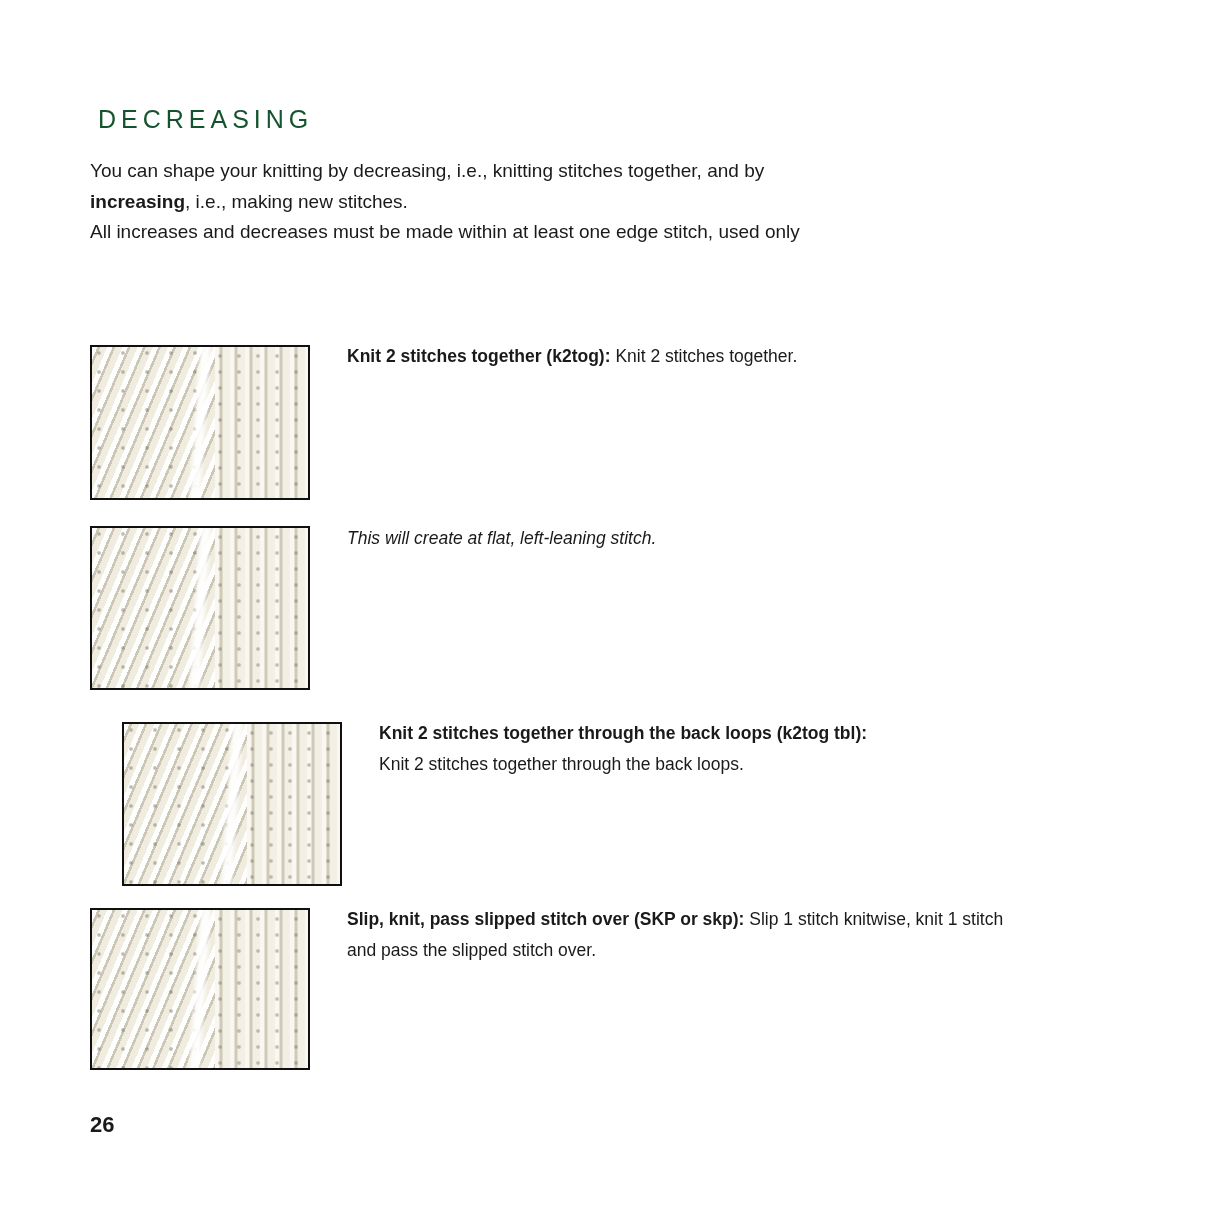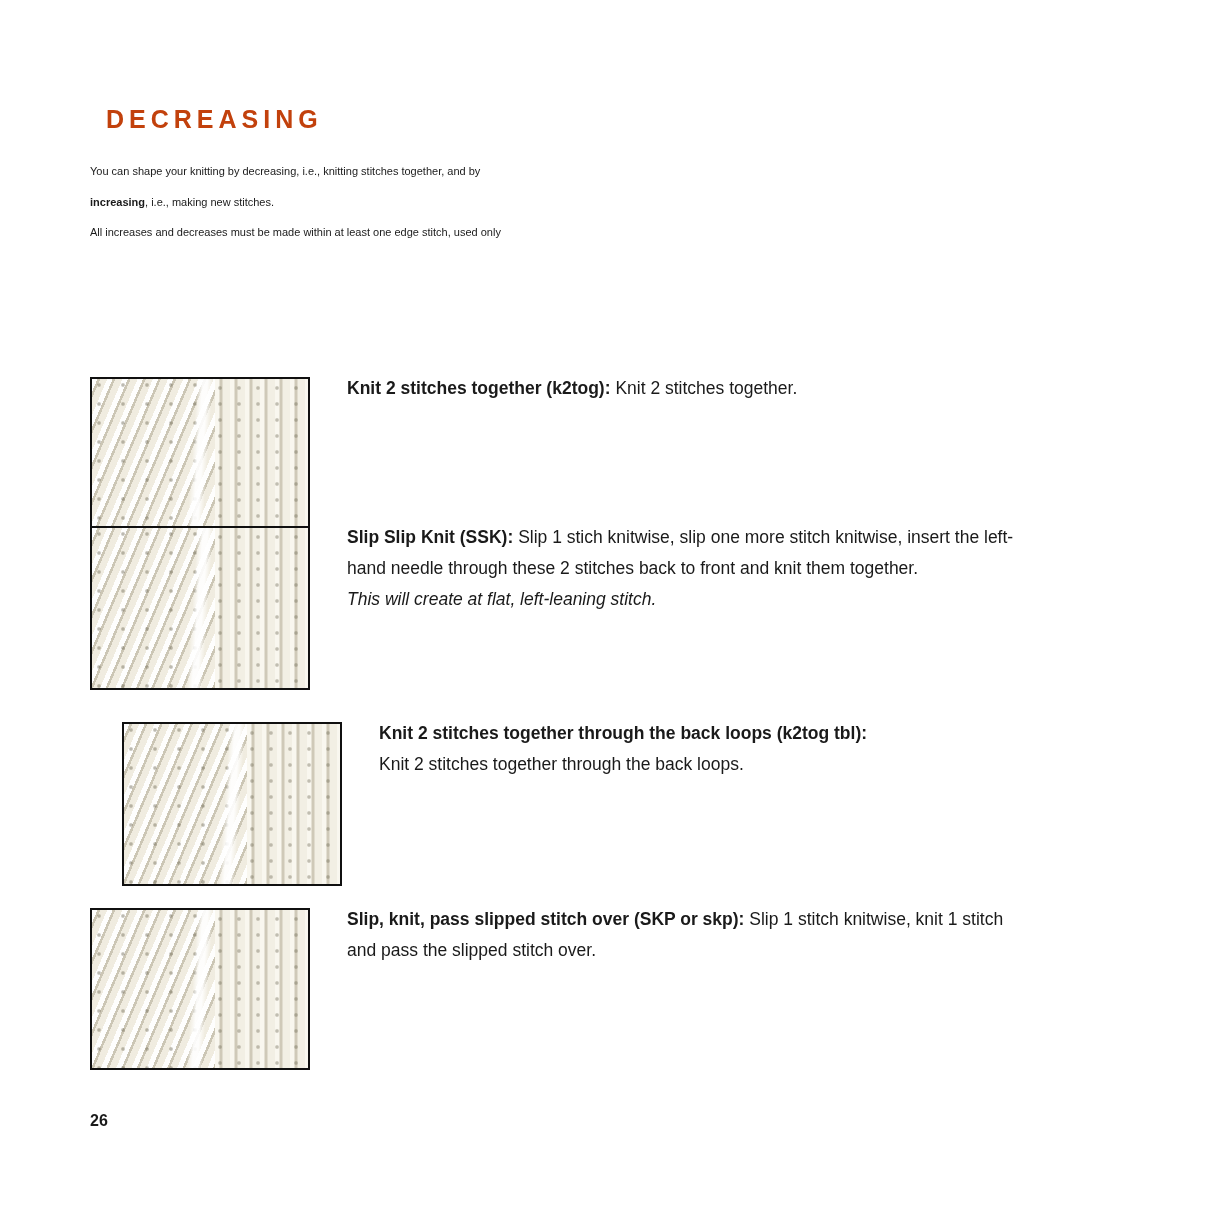--- a/index.html
+++ b/index.html
@@ -11,46 +11,46 @@
     position: relative;
     width: 1208px;
     height: 1206px;
     background: #ffffff;
     font-family: "Liberation Sans", sans-serif;
     color: #1a1a1a;
     overflow: hidden;
   }
   .title {
     position: absolute;
-    left: 106px;
+    left: 98px;
     top: 88px;
     font-size: 25px;
-    font-weight: 700;
+    font-weight: 400;
     letter-spacing: 5px;
-    color: #c2410c;
+    color: #14532d;
   }
   .intro {
     position: absolute;
     left: 90px;
     top: 156px;
     width: 780px;
-    font-size: 11px;
+    font-size: 19px;
     line-height: 30.5px;
   }
   .intro .line { display: block; }
   .intro .bold-inline { font-weight: 700; }
 
   .entry {
     position: absolute;
     left: 90px;
     display: flex;
     gap: 37px;
     align-items: flex-start;
   }
-  .entry-1 { top: 345px; margin-top: 32px; }
+  .entry-1 { top: 345px; }
   .entry-2 { top: 526px; }
   .entry-3 { top: 722px; margin-left: 32px; }
   .entry-4 { top: 908px; }
 
   .swatch {
     flex: 0 0 220px;
     width: 220px;
     border: 2px solid #101010;
     background: #ece9dc;
     position: relative;
@@ -112,21 +112,21 @@
   .entry.stacked .entry-p strong { display: block; }
   .entry-note {
     margin: 1px 0 0 0;
     font-style: italic;
   }
 
   .page-number {
     position: absolute;
     left: 90px;
     top: 1112px;
-    font-size: 16px;
+    font-size: 22px;
     font-weight: 700;
   }
 </style>
 </head>
 <body>
 
 <div class="page">
 
   <h1 class="title">DECREASING</h1>
 
@@ -147,21 +147,20 @@
     </div>
   </div>
 
   <div class="entry entry-2">
     <div class="swatch h163" aria-label="knit swatch showing SSK left-leaning decrease">
       <div class="swatch-left"></div>
       <div class="swatch-right"></div>
       <div class="swatch-ridge"></div>
     </div>
     <div class="entry-text">
-      <p class="entry-p"><strong>Slip Slip Knit (SSK):</strong> <span>Slip 1 stich knitwise, slip one more stitch knitwise, insert the left-hand needle through these 2 stitches back to front and knit them together.</span></p>
       <p class="entry-note">This will create at flat, left-leaning stitch.</p>
     </div>
   </div>
 
   <div class="entry entry-3 stacked">
     <div class="swatch h163" aria-label="knit swatch showing k2tog tbl decrease">
       <div class="swatch-left"></div>
       <div class="swatch-right"></div>
       <div class="swatch-ridge"></div>
     </div>

